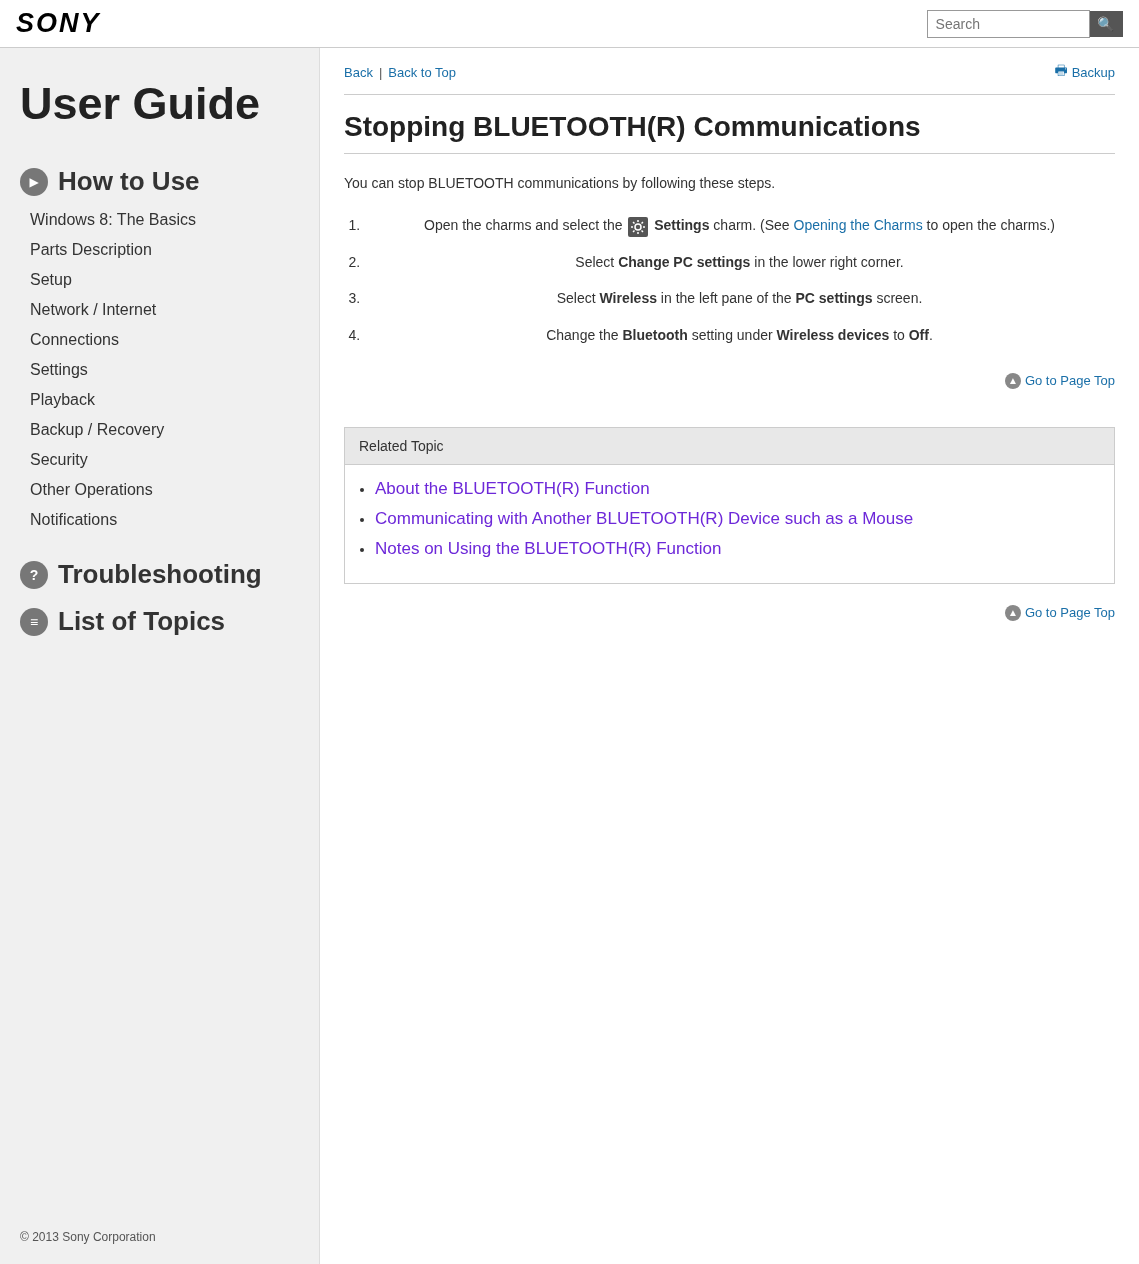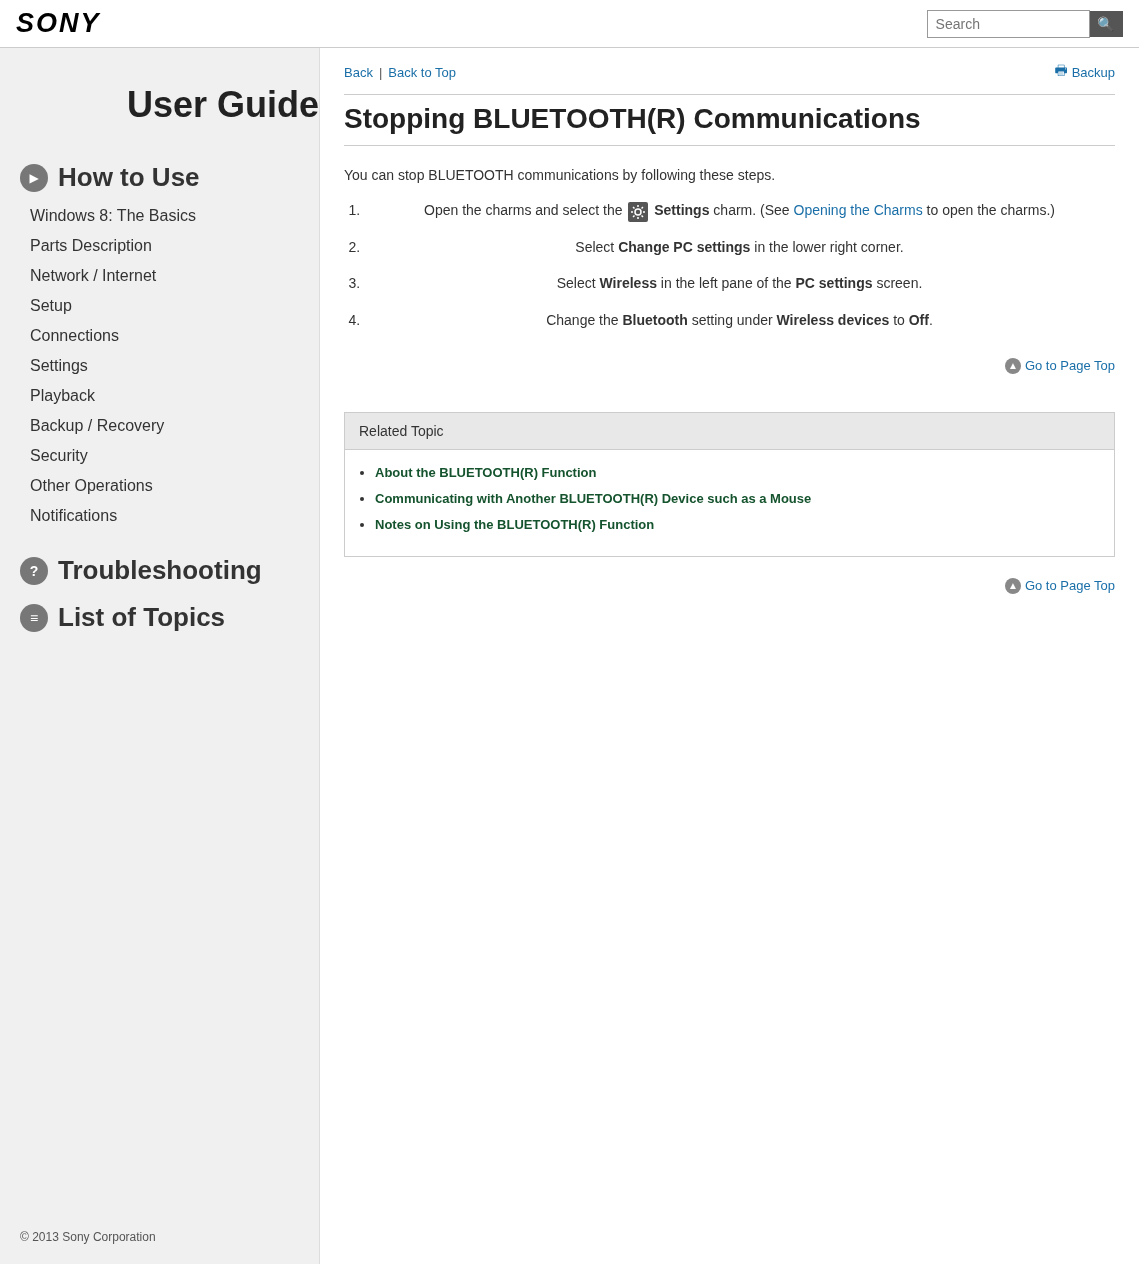--- a/index.html
+++ b/index.html
@@ -15,63 +15,63 @@
     .product-model { font-size: 11px; color: #555; font-weight: normal; }
     .search-area { display: flex; align-items: center; }
     .search-input { border: 1px solid #999; padding: 5px 8px; font-size: 14px; width: 163px; }
     .search-btn { background: #555; border: none; cursor: pointer; padding: 5px 8px; color: #fff; font-size: 14px; }
 
     
     #layout { display: flex; flex: 1; }
 
     
     #sidebar { width: 320px; min-width: 320px; background: #f0f0f0; padding: 20px 0 20px 20px; border-right: 1px solid #ddd; display: flex; flex-direction: column; min-height: 1200px; }
-    .sidebar-title { font-size: 36px; font-weight: bold; color: #222; margin-bottom: 20px; margin-top: 16px; text-align: right; }
+    .sidebar-title { font-size: 45px; font-weight: bold; color: #222; margin-bottom: 20px; margin-top: 10px; }
     .sidebar-section { display: flex; align-items: center; margin-bottom: 8px; margin-top: 16px; }
     .sidebar-section-icon { width: 28px; height: 28px; border-radius: 50%; background: #666; display: flex; align-items: center; justify-content: center; color: #fff; font-size: 14px; margin-right: 10px; flex-shrink: 0; }
     .sidebar-section-label { font-size: 26px; font-weight: bold; color: #333; }
     .sidebar-nav-item { font-size: 16px; color: #333; padding: 6px 0 6px 10px; cursor: pointer; display: block; }
     .sidebar-footer { margin-top: auto; padding-top: 40px; font-size: 12px; color: #555; }
 
     
     #main { flex: 1; padding: 0 24px 40px 24px; background: #fff; }
 
     
-    .breadcrumb-bar { display: flex; align-items: center; justify-content: space-between; padding: 12px 0 10px 0; border-bottom: 1px solid #ccc; margin-bottom: 8px; }
+    .breadcrumb-bar { display: flex; align-items: center; justify-content: space-between; padding: 12px 0 10px 0; border-bottom: 1px solid #ccc; margin-bottom: 16px; }
     .breadcrumb-links { display: flex; align-items: center; gap: 6px; font-size: 13px; }
     .breadcrumb-link { color: #1a6fa8; text-decoration: none; cursor: pointer; }
     .breadcrumb-sep { color: #555; }
     .print-link { display: flex; align-items: center; gap: 4px; color: #1a6fa8; font-size: 13px; cursor: pointer; text-decoration: none; }
 
     
     .page-title { font-size: 28px; font-weight: bold; color: #222; margin-bottom: 6px; margin-top: 8px; }
     .title-divider { border: none; border-top: 1px solid #ccc; margin: 10px 0 18px 0; }
 
     
-    .content-intro { font-size: 14px; margin-bottom: 13px; line-height: 1.6; }
+    .content-intro { font-size: 14px; margin-bottom: 20px; line-height: 1.6; }
     .steps-list { margin-left: 20px; margin-bottom: 16px; }
     .steps-list li { margin-bottom: 14px; line-height: 1.6; font-size: 14px; text-align: center; }
     .steps-list li b { font-weight: bold; }
     .link-blue { color: #1a6fa8; text-decoration: none; cursor: pointer; }
 
     
     .settings-icon-inline { display: inline-block; width: 20px; height: 20px; vertical-align: middle; margin: 0 2px; }
 
     
     .go-to-top { text-align: right; padding: 10px 0; font-size: 13px; }
     .go-to-top a { color: #1a6fa8; text-decoration: none; cursor: pointer; display: inline-flex; align-items: center; gap: 4px; }
     .top-arrow { display: inline-block; width: 16px; height: 16px; background: #888; border-radius: 50%; color: #fff; font-size: 10px; text-align: center; line-height: 16px; }
 
     
     .related-topic-box { border: 1px solid #ccc; margin-top: 28px; margin-bottom: 10px; }
     .related-topic-header { background: #e8e8e8; padding: 10px 14px; font-size: 14px; color: #333; border-bottom: 1px solid #ccc; }
     .related-topic-body { padding: 14px 20px; background: #fff; }
     .related-topic-body ul { list-style: disc; margin-left: 10px; }
     .related-topic-body ul li { margin-bottom: 10px; }
-    .related-topic-body ul li a { color: #14532d; text-decoration: none; cursor: pointer; font-size: 13px; font-weight: bold; }
+    .related-topic-body ul li a { color: #6d28d9; text-decoration: none; cursor: pointer; font-size: 17px; }
   </style>
 </head>
 <body>
 
 <div id="header">
   <div id="header-left">
     <div class="sony-logo">SONY</div>
   </div>
   <div class="search-area">
     <input class="search-input" type="text" placeholder="Search" style="">
@@ -84,22 +84,22 @@
   <div id="sidebar">
     <div class="sidebar-title">User Guide</div>
 
     <div class="sidebar-section">
       <div class="sidebar-section-icon" style="background:#777; font-size:12px;">▶</div>
       <span class="sidebar-section-label">How to Use</span>
     </div>
 
     <a class="sidebar-nav-item">Windows 8: The Basics</a>
     <a class="sidebar-nav-item">Parts Description</a>
+    <a class="sidebar-nav-item">Setup</a>
     <a class="sidebar-nav-item">Network / Internet</a>
-    <a class="sidebar-nav-item">Setup</a>
     <a class="sidebar-nav-item">Connections</a>
     <a class="sidebar-nav-item">Settings</a>
     <a class="sidebar-nav-item">Playback</a>
     <a class="sidebar-nav-item">Backup / Recovery</a>
     <a class="sidebar-nav-item">Security</a>
     <a class="sidebar-nav-item">Other Operations</a>
     <a class="sidebar-nav-item">Notifications</a>
 
     <div class="sidebar-section" style="margin-top:24px;">
       <div class="sidebar-section-icon" style="background:#777; font-size:14px; font-weight:bold;">?</div>

